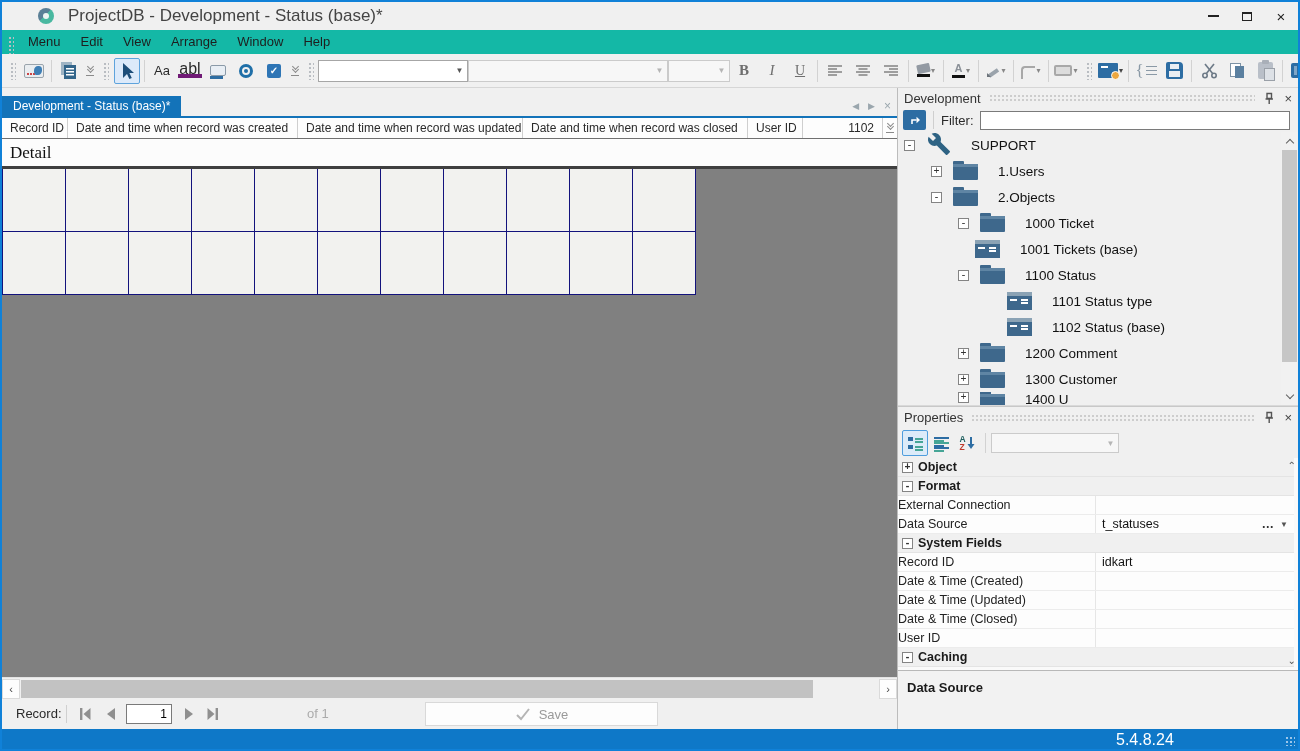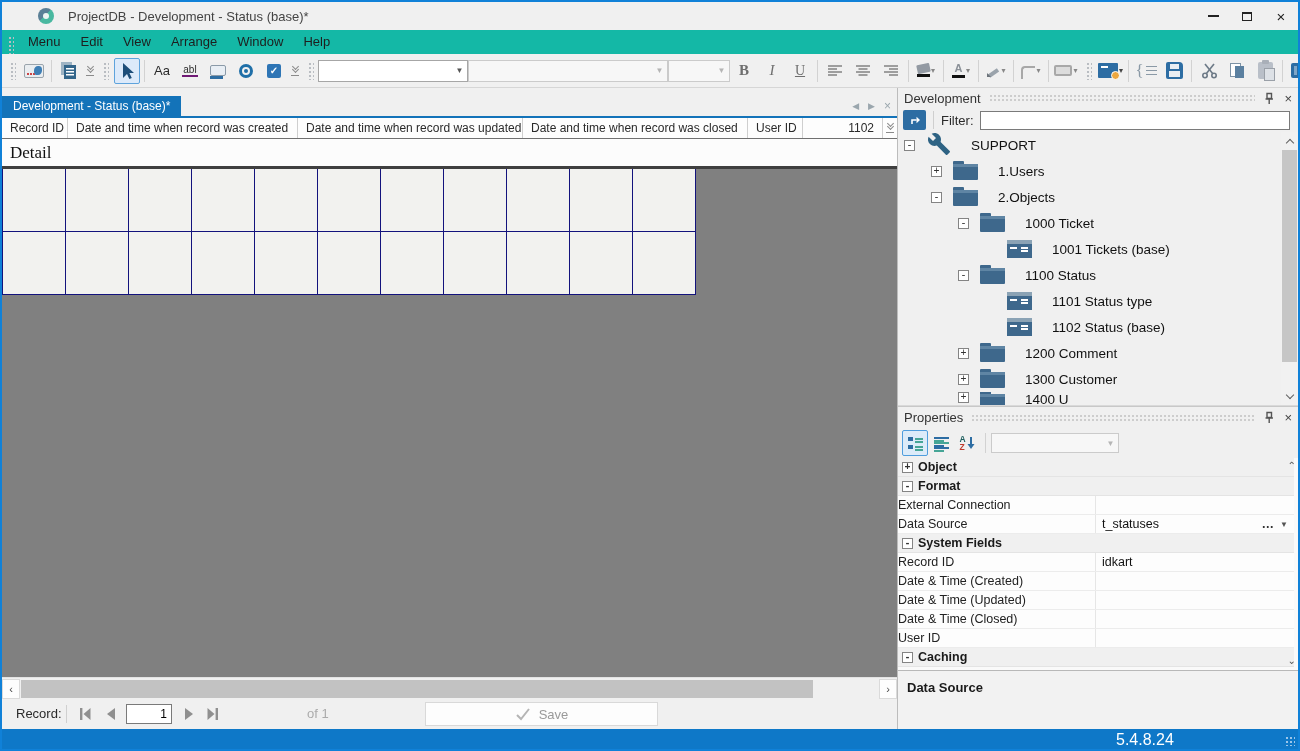--- a/index.html
+++ b/index.html
@@ -3,21 +3,21 @@
 <meta charset="utf-8">
 <style>
   html,body{margin:0;padding:0;background:#555;}
   *{box-sizing:border-box;font-family:"Liberation Sans",sans-serif;}
   .window{width:1300px;height:751px;border:2px solid #1081d8;background:#f0f0f0;position:relative;overflow:hidden;cursor:default;color:#1e1e1e;}
 
   
   .titlebar{height:28px;display:flex;align-items:center;background:#f0f0f0;}
   .app-logo{width:16px;height:16px;border-radius:50%;margin-left:36px;background:linear-gradient(135deg,#5a7f96 0 45%,#49b8a0 45%);position:relative;flex:none;}
   .app-logo::after{content:"";position:absolute;left:5px;top:5px;width:6px;height:6px;border-radius:50%;background:#eef4f2;}
-  .title-text{margin-left:14px;font-size:13px;color:#444;}
+  .title-text{margin-left:14px;font-size:17px;color:#444;}
   .win-btns{margin-left:auto;display:flex;align-items:center;height:100%;}
   .win-btn{width:34px;height:100%;display:flex;align-items:center;justify-content:center;color:#222;}
   .glyph-min{width:11px;height:2px;background:#222;}
   .glyph-max{width:10px;height:9px;border:1px solid #222;border-top:2px solid #222;}
   .glyph-close{font-size:15px;line-height:1;color:#222;}
 
   
   .menubar{height:24px;display:flex;align-items:flex-end;background:#14b8a6;}
   .grip{width:6px;height:18px;margin:0 4px 0 6px;background-image:radial-gradient(circle,#b9bdc2 1px,transparent 1.3px);background-size:4px 4px;flex:none;}
   .menu-item{padding:0 10px;font-size:13px;line-height:24px;}
@@ -35,21 +35,21 @@
   .combo .arr{margin-left:auto;width:15px;text-align:center;font-size:8px;color:#555;}
   .combo.disabled{background:#f7f7f7;border-color:#cbcbcb;}
   .combo.disabled .arr{color:#b5b5b5;}
   .icon-card{width:20px;height:14px;border:1px solid #9aa4ac;background:#e9edf0;border-radius:2px;position:relative;}
   .icon-card::before{content:"";position:absolute;left:2px;bottom:2px;width:2px;height:2px;background:#c44;box-shadow:3px 0 0 #c44,6px 0 0 #c44;}
   .icon-card::after{content:"";position:absolute;right:1px;top:1px;width:8px;height:9px;border-radius:50% 40% 50% 40%;background:#3f7fb5;}
   .icon-pages{width:16px;height:17px;position:relative;}
   .icon-pages::before{content:"";position:absolute;left:0;top:0;width:11px;height:13px;background:#9fb4c4;}
   .icon-pages::after{content:"";position:absolute;left:3px;top:3px;width:12px;height:14px;background:#33658a;box-shadow:inset 0 0 0 1px #33658a;background-image:linear-gradient(#fff 0 0),linear-gradient(#fff 0 0),linear-gradient(#fff 0 0);background-size:8px 1.5px;background-repeat:no-repeat;background-position:2px 3px,2px 6px,2px 9px;}
   .icon-label{font-size:13px;color:#2a2a2a;}
-  .icon-abl{font-size:10px;color:#2a2a2a;border-bottom:2px solid #701a75;padding:0 1px;line-height:11px;}
+  .icon-abl{font-size:16px;color:#2a2a2a;border-bottom:4px solid #701a75;padding:0 1px;line-height:11px;}
   .icon-buttontool{width:16px;height:11px;background:#e8eef4;border:1px solid #8a9aa8;border-radius:2px;position:relative;}
   .icon-buttontool::after{content:"";position:absolute;left:-1px;bottom:-4px;width:13px;height:3px;background:#2d6da3;}
   .icon-radio{width:14px;height:14px;border:3px solid #1f6fa8;border-radius:50%;position:relative;}
   .icon-radio::after{content:"";position:absolute;left:2px;top:2px;width:4px;height:4px;border-radius:50%;background:#1f6fa8;}
   .icon-check{width:14px;height:14px;background:#2e75b5;border-radius:2px;color:#fff;font-size:10px;font-weight:bold;display:flex;align-items:center;justify-content:center;}
   .txt-b{font-family:"Liberation Serif",serif;font-weight:bold;font-size:15px;color:#6e6e6e;}
   .txt-i{font-family:"Liberation Serif",serif;font-style:italic;font-size:15px;color:#6e6e6e;}
   .txt-u{font-family:"Liberation Serif",serif;font-size:14px;color:#6e6e6e;text-decoration:underline;}
   .stack{display:flex;flex-direction:column;align-items:center;line-height:1;}
   .colorbar{width:13px;height:3px;background:#111;margin-top:1px;}
@@ -552,21 +552,21 @@
             </div>
             <div class="tree-row" style="padding-left: 60px;">
               <span class="exp-slot">
                 <span class="expander">-</span>
               </span>
               <span class="icon-slot">
                 <span class="icon-folder"></span>
               </span>
               <span>1000 Ticket</span>
             </div>
-            <div class="tree-row" style="padding-left: 87px;">
+            <div class="tree-row" style="padding-left: 55px;">
               <span class="exp-slot"></span>
               <span class="icon-slot">
                 <span class="icon-form"></span>
               </span>
               <span>1001 Tickets (base)</span>
             </div>
             <div class="tree-row" style="padding-left: 60px;">
               <span class="exp-slot">
                 <span class="expander">-</span>
               </span>

